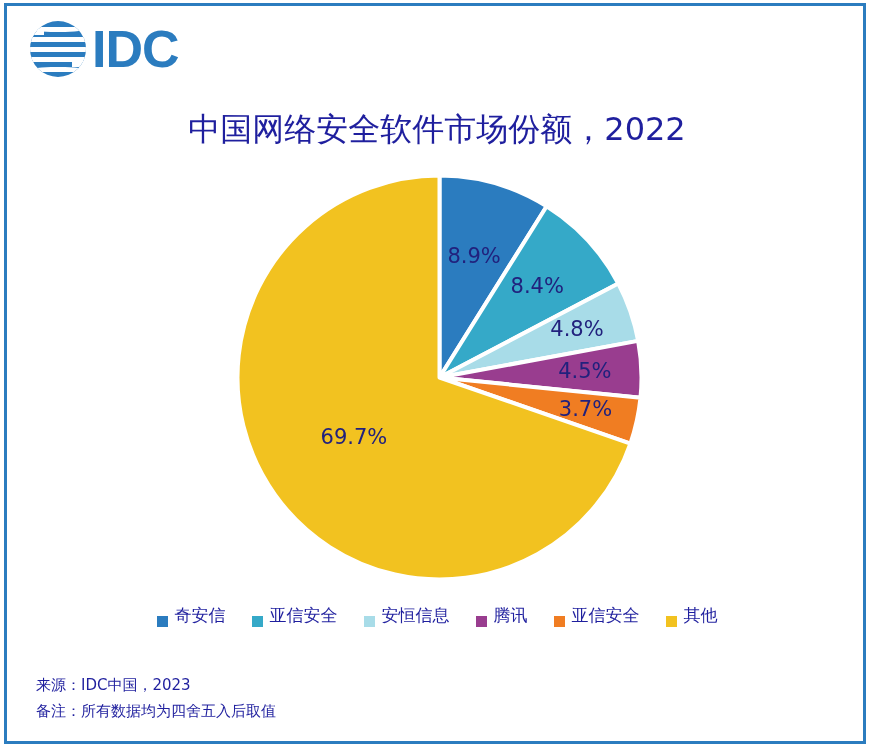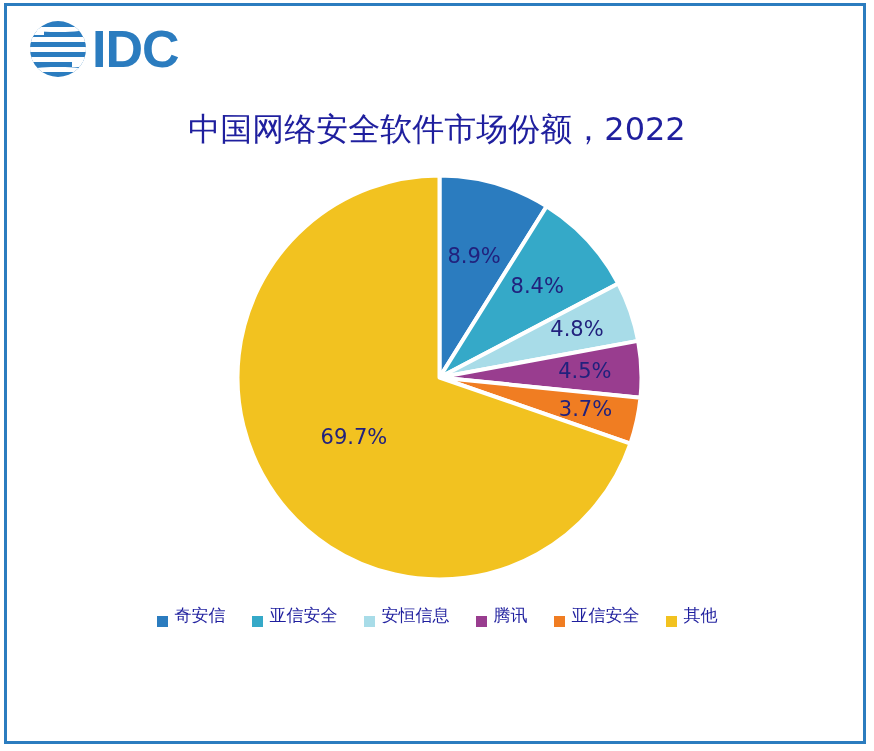--- a/index.html
+++ b/index.html
@@ -213,14 +213,18 @@
       <div class="legend-item">
         <span class="legend-swatch" style="background: rgb(240, 125, 34);"></span>
         <span class="legend-label">亚信安全</span>
       </div>
       <div class="legend-item">
         <span class="legend-swatch" style="background: rgb(242, 194, 32);"></span>
         <span class="legend-label">其他</span>
       </div>
     </div>
 
+  <div id="footnotes">
+    <div>来源：IDC中国，2023</div>
+    <div>备注：所有数据均为四舍五入后取值</div>
+  </div>
 
 </div>
 
 </body></html>

